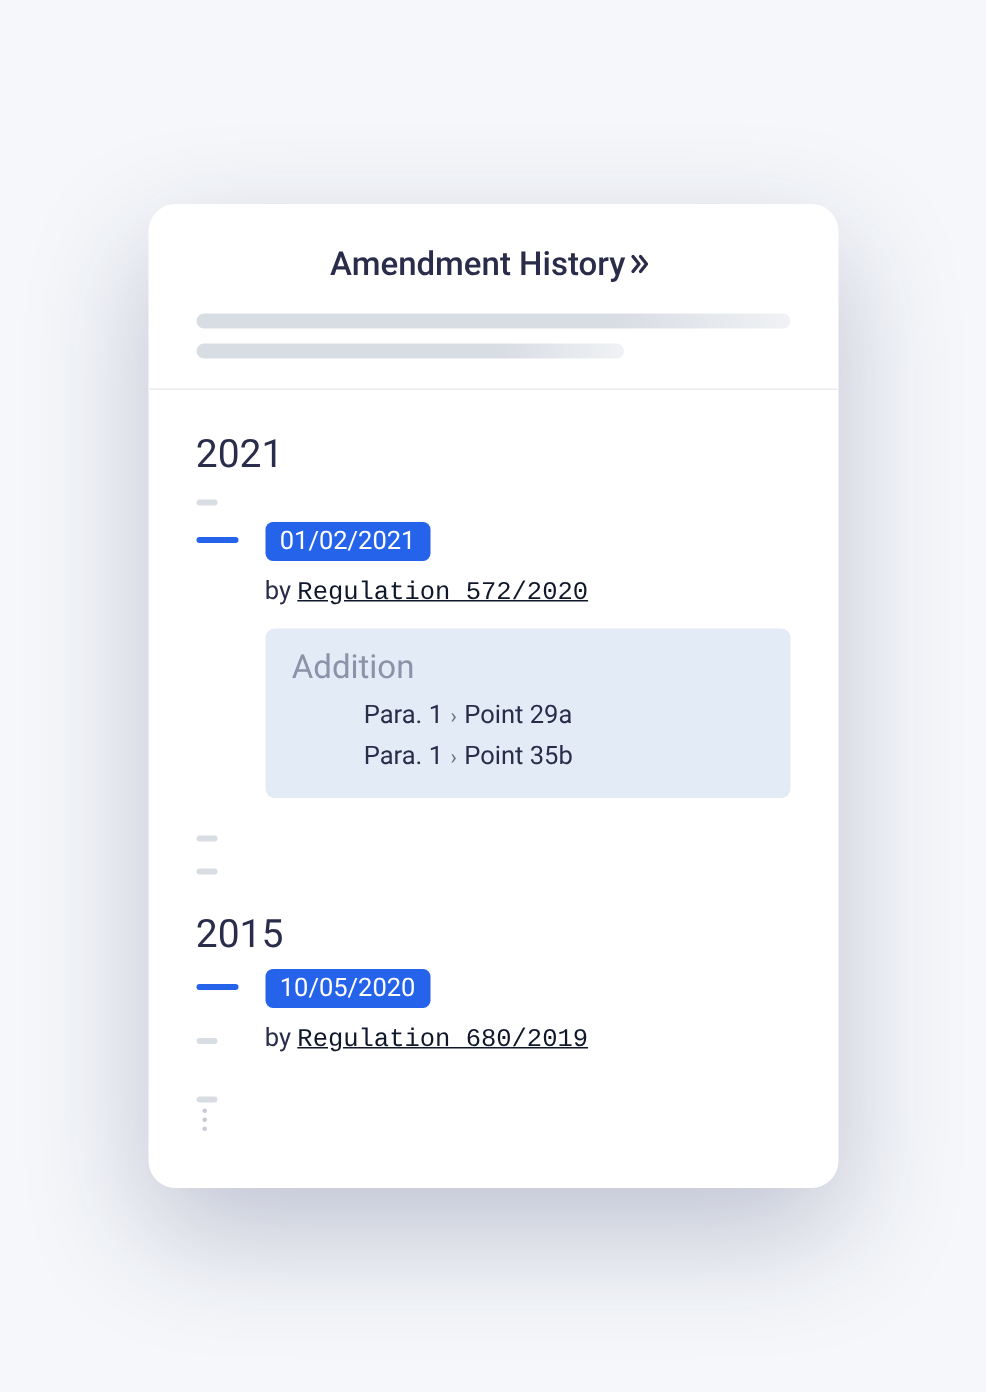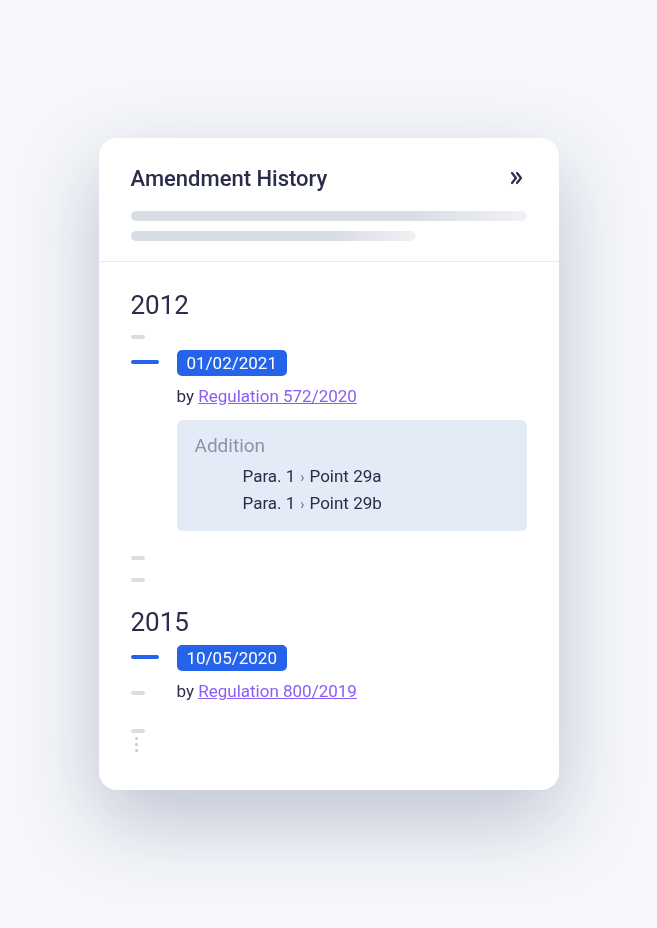--- a/index.html
+++ b/index.html
@@ -23,21 +23,21 @@
       padding: 0;
       box-shadow: 0 30px 80px rgba(30, 40, 90, 0.25);
       overflow: hidden;
     }
     .header {
       padding: 28px 32px 20px 32px;
       border-bottom: 1px solid #e8ecf2;
     }
     .header-top {
       display: flex;
-      justify-content: space-between;
+      justify-content: center;
       align-items: center;
       margin-bottom: 20px;
     }
     .title {
       font-size: 22px;
       font-weight: 500;
       color: #2a2d4a;
     }
     .expand-icon {
       width: 20px;
@@ -136,36 +136,37 @@
       margin-bottom: 6px;
       text-align: right;
     }
     .by-line {
       font-size: 17px;
       color: #2a2d4a;
       margin-bottom: 14px;
     }
     .by-link {
       text-decoration: underline;
-      color: #8b5cf6;
+      color: #0f172a;
       cursor: pointer;
+      font-family: Liberation Mono, monospace;
     }
     .change-box {
       border-radius: 6px;
       padding: 14px 18px;
       margin-bottom: 8px;
     }
     .change-box.addition {
       background: #e3ebf7;
     }
     .change-box.replacement {
       background: #fce9e3;
     }
     .change-type {
-      font-size: 19px;
+      font-size: 22px;
       color: #8a93a8;
       margin-bottom: 6px;
     }
     .change-item {
       font-size: 17px;
       color: #2a2d4a;
       line-height: 1.6;
       margin-left: 48px;
     }
     .chevron {
@@ -193,21 +194,21 @@
           <path d="M8 3 L12 8 L8 13" stroke="#2a2d4a" stroke-width="2.2" stroke-linecap="round" stroke-linejoin="round"></path>
         </svg>
       </div>
     </div>
     <div class="skeleton-line"></div>
     <div class="skeleton-line"></div>
   </div>
 
   <div class="body">
 
-    <div class="year-label">2012</div>
+    <div class="year-label">2021</div>
     <div class="timeline-section">
       <div class="tick-row">
           <div class="tick-gray"></div>
         </div>
 
       <div class="entry-block">
         <div class="entry-row">
           <div class="entry-marker"></div>
           <div class="entry-content">
             <span class="date-badge">01/02/2021</span>
@@ -218,21 +219,21 @@
           <div class="entry-content">
             <div class="by-line">
               <span>by </span><span class="by-link">Regulation 572/2020</span>
             </div>
             <div class="change-box addition">
               <div class="change-type">Addition</div>
               <div class="change-item">
                 <span>Para. 1</span><span class="chevron">›</span><span>Point 29a</span>
               </div>
               <div class="change-item">
-                <span>Para. 1</span><span class="chevron">›</span><span>Point 29b</span>
+                <span>Para. 1</span><span class="chevron">›</span><span>Point 35b</span>
               </div>
             </div>
           </div>
         </div>
       </div>
 
       <div class="spacer-ticks">
         <div class="tick-row">
             <div class="tick-gray"></div>
           </div>
@@ -249,21 +250,21 @@
         <div class="entry-row">
           <div class="entry-marker"></div>
           <div class="entry-content">
             <span class="date-badge">10/05/2020</span>
           </div>
         </div>
         <div class="entry-row">
           <div class="entry-marker-gray"></div>
           <div class="entry-content">
             <div class="by-line">
-              <span>by </span><span class="by-link">Regulation 800/2019</span>
+              <span>by </span><span class="by-link">Regulation 680/2019</span>
             </div>
           </div>
         </div>
         <div class="entry-row">
           <div class="entry-marker-gray"></div>
         </div>
         <div class="dots-row">
           <div class="dot"></div>
           <div class="dot"></div>
           <div class="dot"></div>

